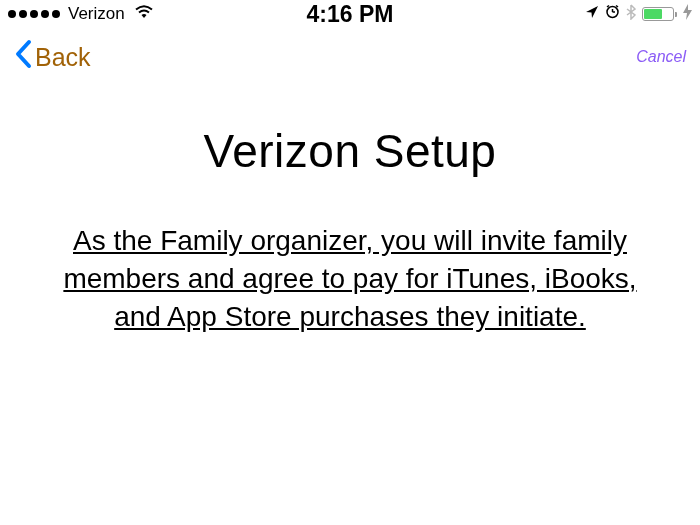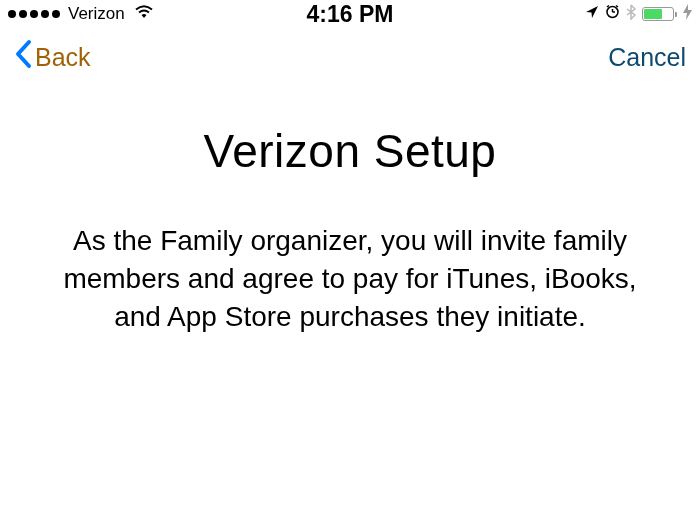--- a/index.html
+++ b/index.html
@@ -71,41 +71,43 @@
       align-items: center;
       color: #a16207;
       font-size: 25px;
       cursor: pointer;
       gap: 3px;
     }
     .chevron-left {
       display: inline-block;
     }
     .cancel-button {
-      color: #0c4a6e;
-      font-size: 25px;
+      color: #8b5cf6;
+      font-size: 16px;
       cursor: pointer;
+      font-style: italic;
     }
     .content {
       padding: 38px 40px 0 40px;
       text-align: center;
     }
     .title {
       font-size: 46px;
       font-weight: 300;
       color: #000;
       margin-bottom: 44px;
       letter-spacing: 0.5px;
     }
     .description {
       font-size: 28px;
       line-height: 1.35;
       color: #000;
       font-weight: 400;
       padding: 0 10px;
+      text-decoration: underline;
     }
     .battery {
       display: inline-flex;
       align-items: center;
     }
     .battery-body {
       width: 32px;
       height: 14px;
       border: 1.5px solid #999;
       border-radius: 3px;

